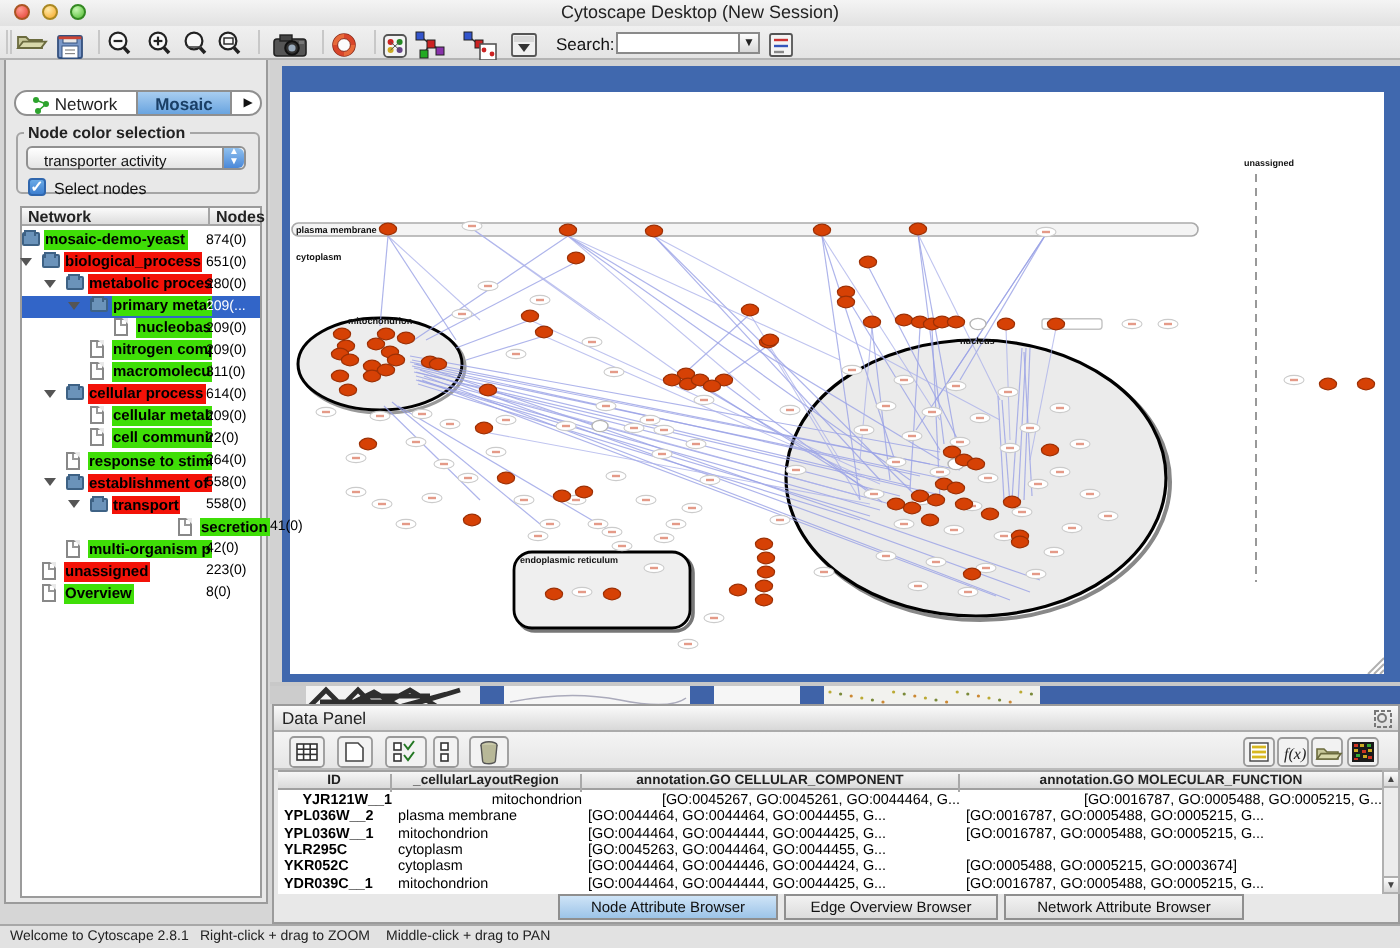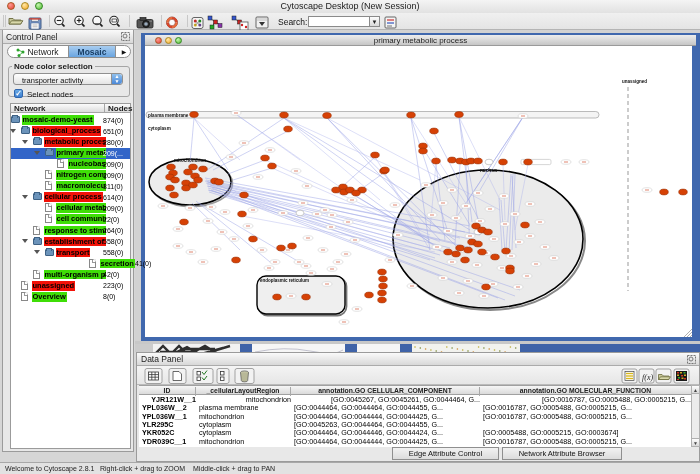--- a/index.html
+++ b/index.html
@@ -218,26 +218,20 @@
       <circle cx="354.2" cy="5" r="0.8" fill="#cc8833"></circle>
       <circle cx="359.5" cy="6" r="0.8" fill="#bbaa33"></circle>
       <circle cx="364.8" cy="7" r="0.8" fill="#7a8a3a"></circle>
       <circle cx="370.1" cy="8" r="0.8" fill="#cc8833"></circle>
       <circle cx="375.4" cy="3" r="0.8" fill="#bbaa33"></circle>
       <circle cx="380.7" cy="4" r="0.8" fill="#7a8a3a"></circle>
       <rect x="385" y="0" width="180" height="11" fill="#3f63a8"></rect>
     </svg></div>
 
 <div class="abs" id="win">
-  <div id="wtitle">
-    <div class="light" style="left:10px;top:1.5px;width:7px;height:7px;background:radial-gradient(circle at 35% 30%,#ff9a90,#e33e32);border:0.5px solid #a52;"></div>
-    <div class="light" style="left:20px;top:1.5px;width:7px;height:7px;background:radial-gradient(circle at 35% 30%,#ffe9a8,#f5a623);border:0.5px solid #a82;"></div>
-    <div class="light" style="left:30px;top:1.5px;width:7px;height:7px;background:radial-gradient(circle at 35% 30%,#c6f7b2,#4fba2f);border:0.5px solid #382;"></div>
-    <div class="t">primary metabolic process</div>
-  </div>
   <div id="wcanvas">
     <svg id="net" width="547" height="291" viewBox="145 46 547 291">
         <rect x="146" y="111.5" width="453" height="6.5" rx="3.2" fill="#f4f4f4" stroke="#aaa" stroke-width="0.8"></rect>
         <ellipse cx="191.5" cy="183.5" rx="41" ry="23" fill="none" stroke="#999" stroke-width="1.6"></ellipse>
         <ellipse cx="190" cy="182" rx="41" ry="23" fill="#ededed" stroke="#000" stroke-width="1.5"></ellipse>
         <ellipse cx="490" cy="241" rx="95" ry="69" fill="none" stroke="#888" stroke-width="2"></ellipse>
         <ellipse cx="488" cy="239" rx="95" ry="69" fill="#ebebeb" stroke="#000" stroke-width="1.6"></ellipse>
         <rect x="258.5" y="277.5" width="88" height="38" rx="9" fill="none" stroke="#777" stroke-width="1.8"></rect>
         <rect x="257" y="276" width="88" height="38" rx="9" fill="#efefef" stroke="#000" stroke-width="1.4"></rect>
         <line x1="628" y1="87" x2="628" y2="291" stroke="#999" stroke-width="1" stroke-dasharray="4 3"></line>
@@ -581,27 +575,20 @@
         <g stroke="#b0b0b0" stroke-width="1">
           <line x1="684" y1="337" x2="692" y2="329"></line>
           <line x1="687" y1="337" x2="692" y2="332"></line>
           <line x1="690" y1="337" x2="692" y2="335"></line>
         </g>
       </svg>
   </div>
 </div>
 
 <div class="abs" id="cp">
-  <div id="cphead">
-      <span>Control Panel</span>
-    <svg style="position:absolute;right:3px;top:2px" width="9" height="9">
-        <rect x="0.5" y="0.5" width="8" height="8" fill="none" stroke="#777" stroke-dasharray="2 1"></rect>
-        <circle cx="4" cy="4" r="2" fill="none" stroke="#777"></circle>
-      </svg>
-  </div>
   <div id="cptabs">
     <div class="tn"><svg style="position:absolute;left:8px;top:2px" width="9" height="9">
           <circle cx="2" cy="2" r="1.5" fill="#2da32d"></circle>
           <circle cx="7" cy="4" r="1.5" fill="#2da32d"></circle>
           <circle cx="3" cy="7.5" r="1.5" fill="#2da32d"></circle>
           <path d="M2 2L7 4L3 7.5" stroke="#2da32d" fill="none" stroke-width="0.8"></path>
         </svg><span style="margin-left:10px">Network</span></div>
     <div class="tm">Mosaic</div>
     <div class="ta">▶</div>
   </div>
@@ -817,21 +804,22 @@
           <div style="left:60px;width:92px;">mitochondrion</div>
           <div style="left:155px;width:186px;">[GO:0044464, GO:0044444, GO:0044425, G...</div>
           <div style="left:344px;width:208px;">[GO:0016787, GO:0005488, GO:0005215, G...</div>
         </div>
       </div>
   </div>
   <div id="dscroll">
       <div style="position:absolute;top:0;left:0;width:7px;height:8px;background:linear-gradient(#fdfdfd,#d8d8d8);border-bottom:1px solid #b0b0b0;font-size:5px;text-align:center;line-height:8px;color:#444;">▲</div>
       <div style="position:absolute;bottom:0;left:0;width:7px;height:8px;background:linear-gradient(#fdfdfd,#d8d8d8);border-top:1px solid #b0b0b0;font-size:5px;text-align:center;line-height:8px;color:#444;">▼</div>
     </div>
-  <div class="dtab" style="left:255px;width:107px;">Edge Attribute Control</div>
+  <div class="dtab dtabsel" style="left:142px;width:110px;">Node Attribute Browser</div>
+  <div class="dtab" style="left:255px;width:107px;">Edge Overview Browser</div>
   <div class="dtab" style="left:365px;width:120px;">Network Attribute Browser</div>
 </div>
 
 <div class="abs" id="status">
   <span style="left:5px;">Welcome to Cytoscape 2.8.1</span>
   <span style="left:100px;">Right-click + drag to ZOOM</span>
   <span style="left:193px;">Middle-click + drag to PAN</span>
 </div>
 
 </body></html>

